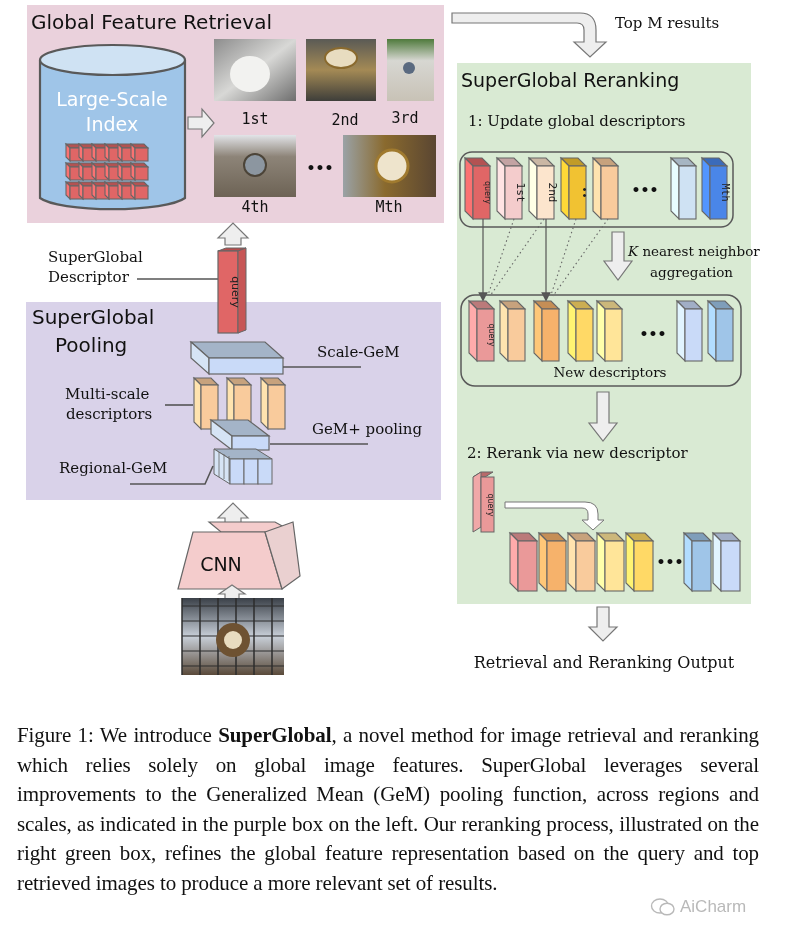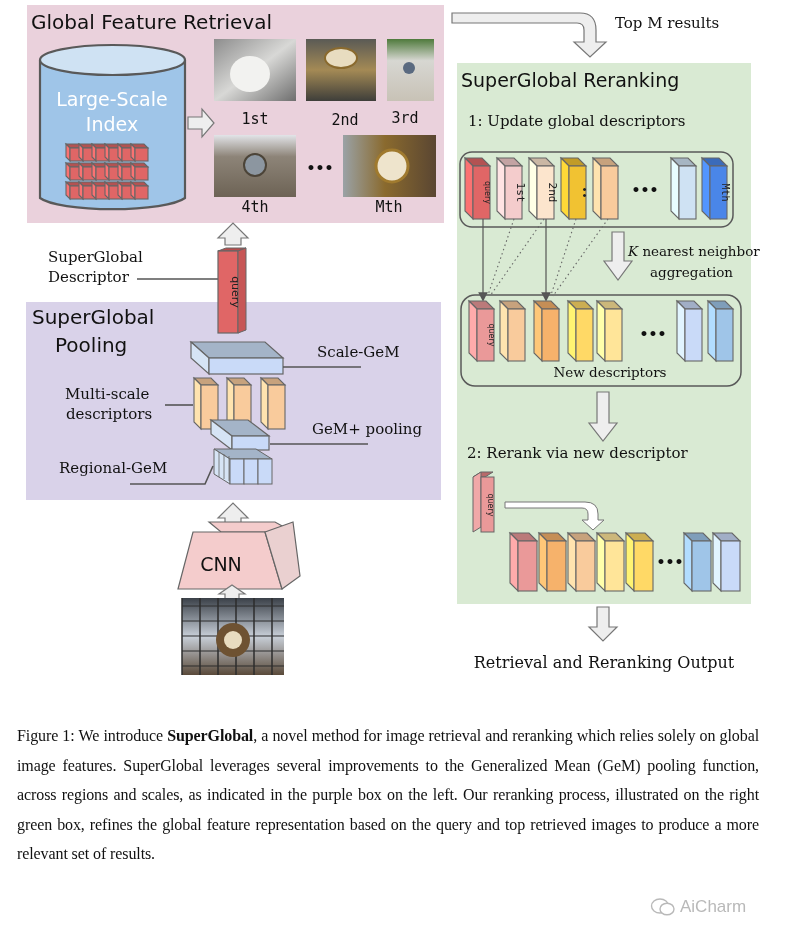--- a/index.html
+++ b/index.html
@@ -4,21 +4,21 @@
 <style>
   html, body { margin: 0; padding: 0; background: #ffffff; }
   body { width: 785px; height: 940px; position: relative; overflow: hidden; }
   #stage { position: absolute; left: 0; top: 0; width: 785px; height: 700px; }
   svg text { font-family: "DejaVu Serif", serif; }
   .sans { font-family: "DejaVu Sans", sans-serif; }
   .mono { font-family: "DejaVu Sans Mono", monospace; }
   .serif { font-family: "DejaVu Serif", serif; }
   #caption {
     position: absolute; left: 17px; top: 721px; width: 742px;
-    font-family: "Liberation Serif", serif; font-size: 16px; line-height: 29.6px;
+    font-family: "Liberation Serif", serif; font-size: 21px; line-height: 29.6px;
     color: #111; text-align: justify; letter-spacing: -0.1px;
   }
   #caption b { font-weight: bold; }
   #watermark {
     position: absolute; left: 650px; top: 897px;
     font-family: "Liberation Sans", sans-serif; font-size: 17px; color: #b9b9b9;
     display: flex; align-items: flex-start; gap: 4px;
   }
 </style>
 </head>

